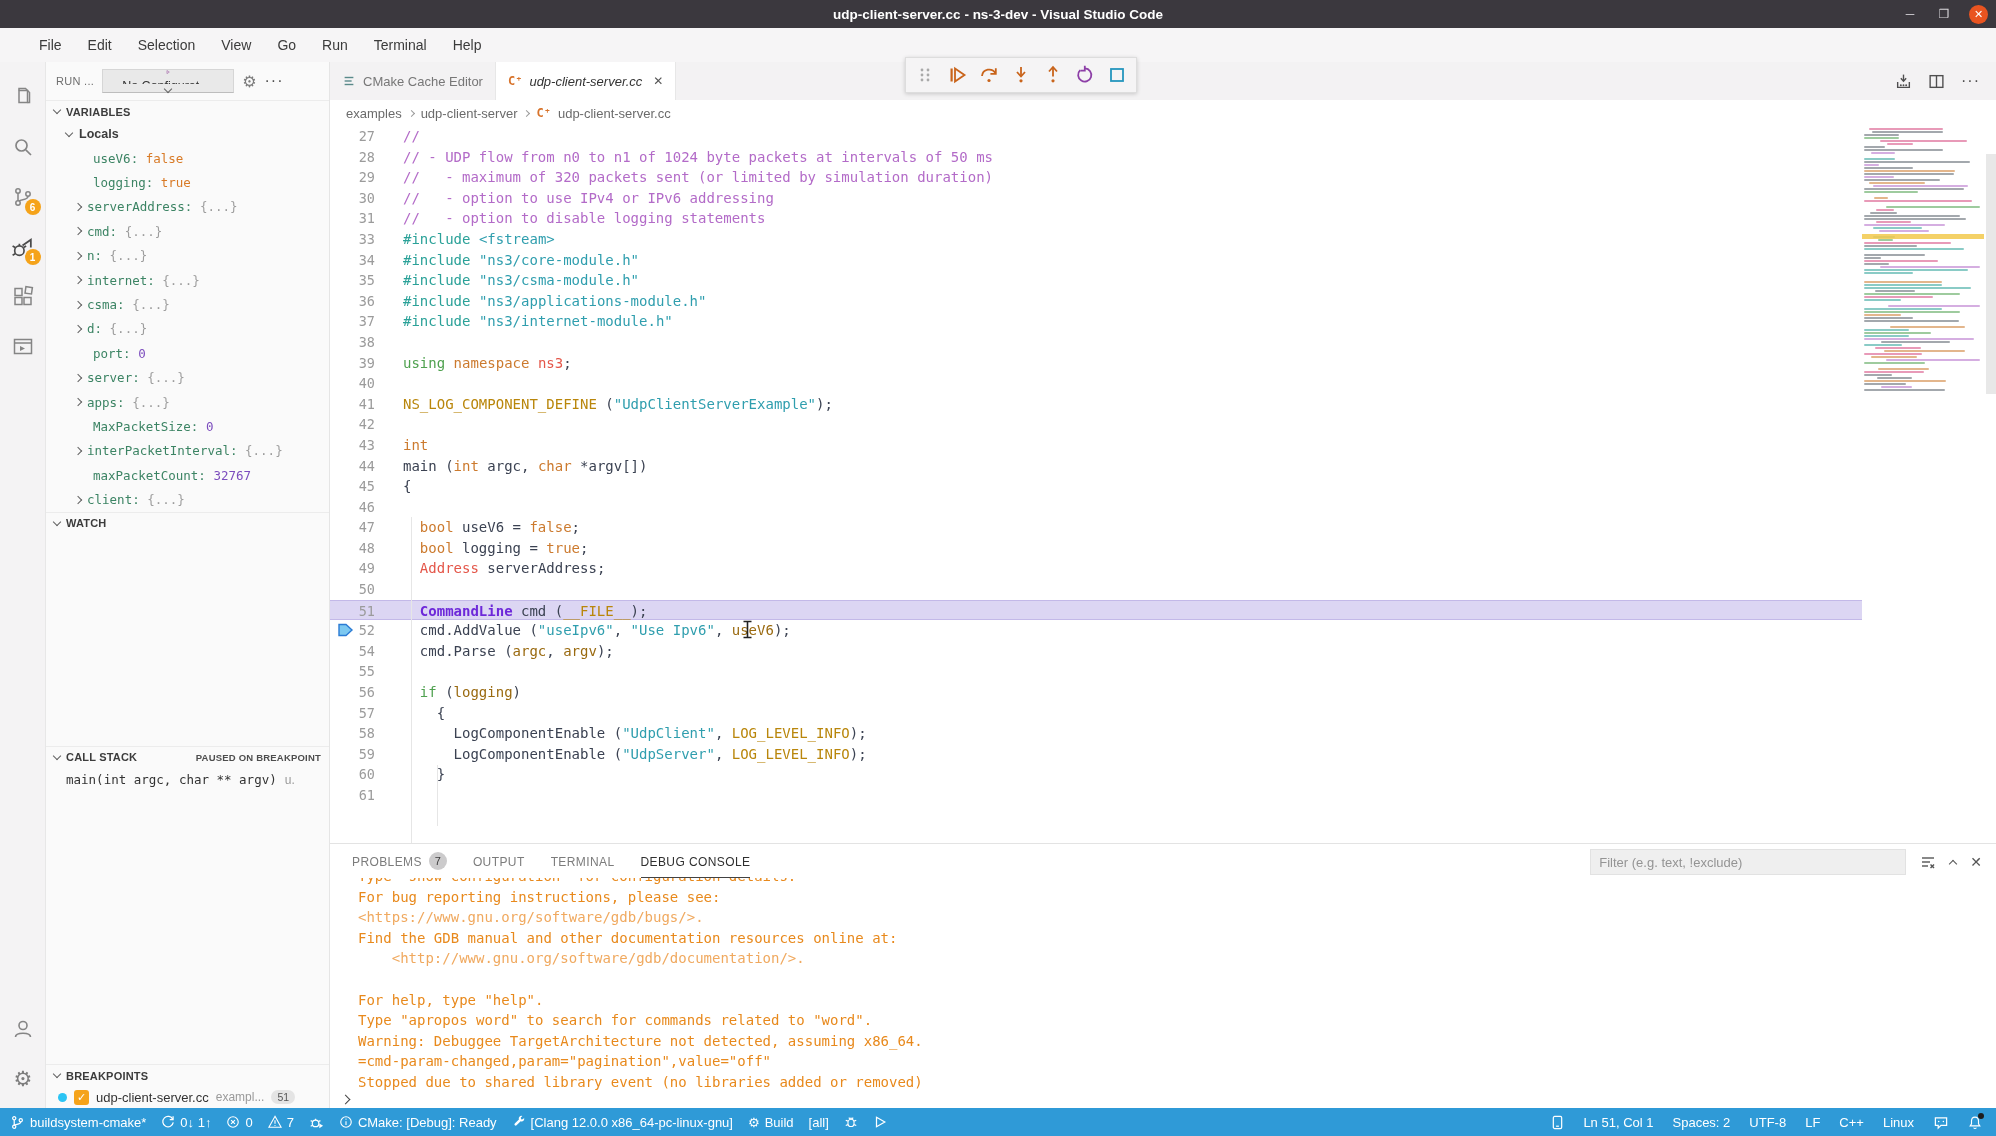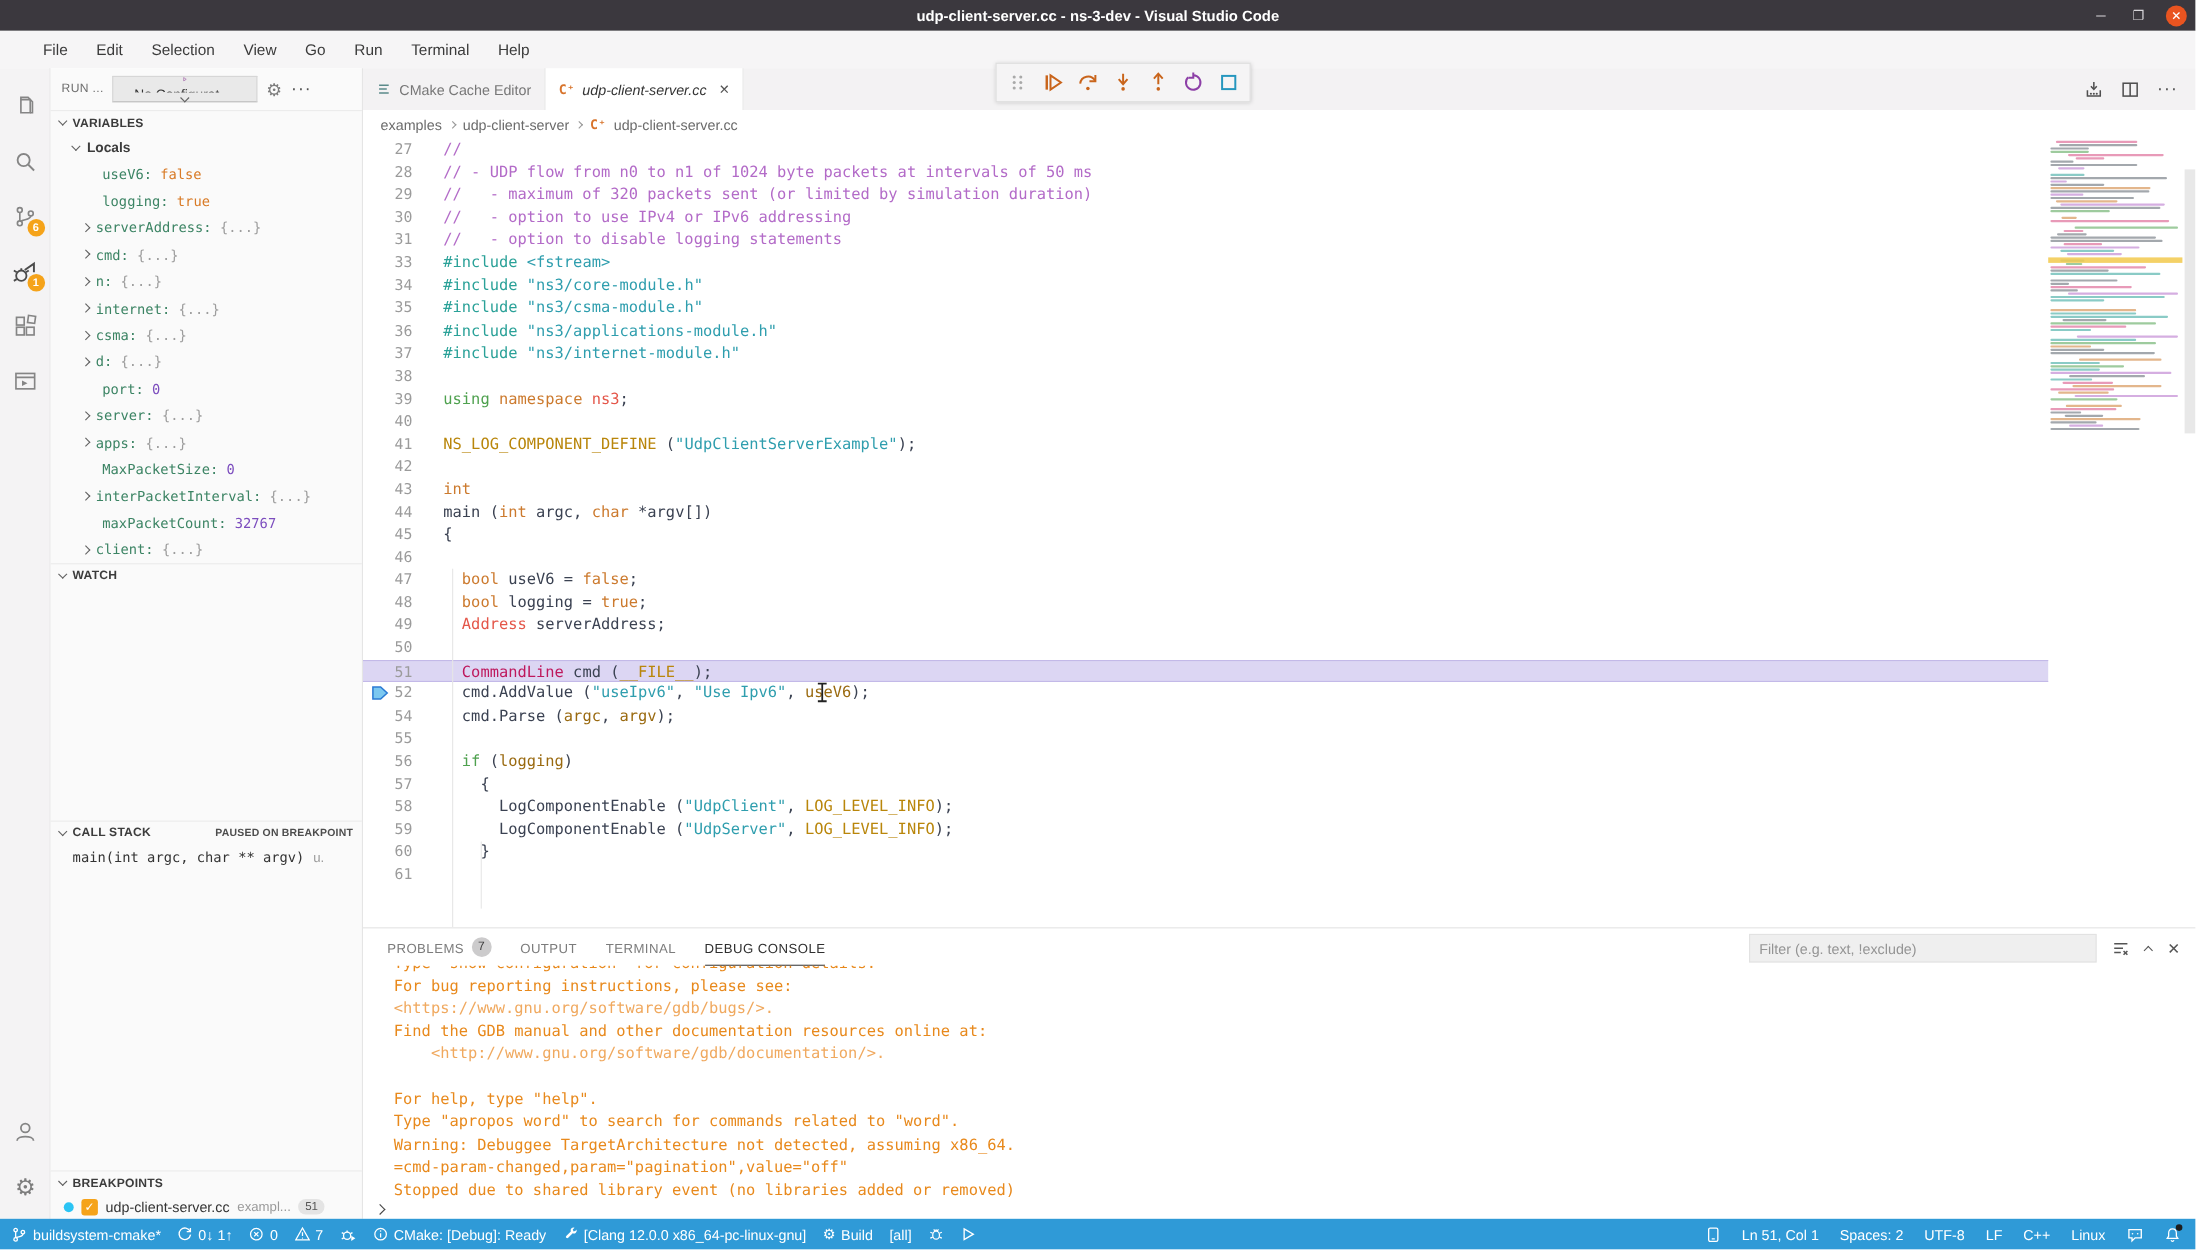--- a/index.html
+++ b/index.html
@@ -81,21 +81,21 @@
 
   
   .codearea { flex:1; position:relative; overflow:hidden; background:#fff; font-family:"DejaVu Sans Mono", monospace; }
   .codelines { position:absolute; left:0; top:0; right:0; }
   .cl { height:20.6px; line-height:20.6px; white-space:pre; font-size:14px; position:relative; }
   .cl .ln { position:absolute; left:0; top:0; width:45px; text-align:right; color:#9b9b9b; font-size:13.5px; }
   .cl .code { position:absolute; left:73px; top:0; }
   .cl.current { background:#dcd6f3; border-top:1px solid #c3b9e8; border-bottom:1px solid #c3b9e8; margin-right:134px; }
   .tk-pl { color:#3b4252; } .tk-cm { color:#b36bc8; } .tk-inc { color:#2aa198; }
   .tk-str { color:#2f9eae; } .tk-kwg { color:#4fa14f; } .tk-kwo { color:#cc7a2e; }
-  .tk-mac { color:#b9860b; } .tk-typr { color:#e45649; } .tk-typp { color:#be185d; } .tk-varb { color:#9a6a10; }
+  .tk-mac { color:#b9860b; } .tk-typr { color:#e45649; } .tk-typp { color:#6d28d9;font-weight:bold; } .tk-varb { color:#9a6a10; }
   .indent-guide { position:absolute; width:1px; background:#e6e6e6; left:81px; }
   .bp-arrow { position:absolute; left:7px; width:17px; height:16px; }
   .minimap { position:absolute; right:12px; top:0; width:122px; height:300px; }
   .mm-bar { position:absolute; height:2px; border-radius:1px; }
   .mm-hl { position:absolute; left:0; width:122px; height:5px; background:rgba(242,201,76,.85); }
   .v-scrollbar { position:absolute; right:0; top:28px; width:10px; height:240px; background:rgba(110,110,110,.16); }
   .cursor-ibeam { position:absolute; color:#222; }
 
   
   .panel { height:265px; border-top:1px solid #e3e3e3; display:flex; flex-direction:column; position:relative; background:#fff; }

